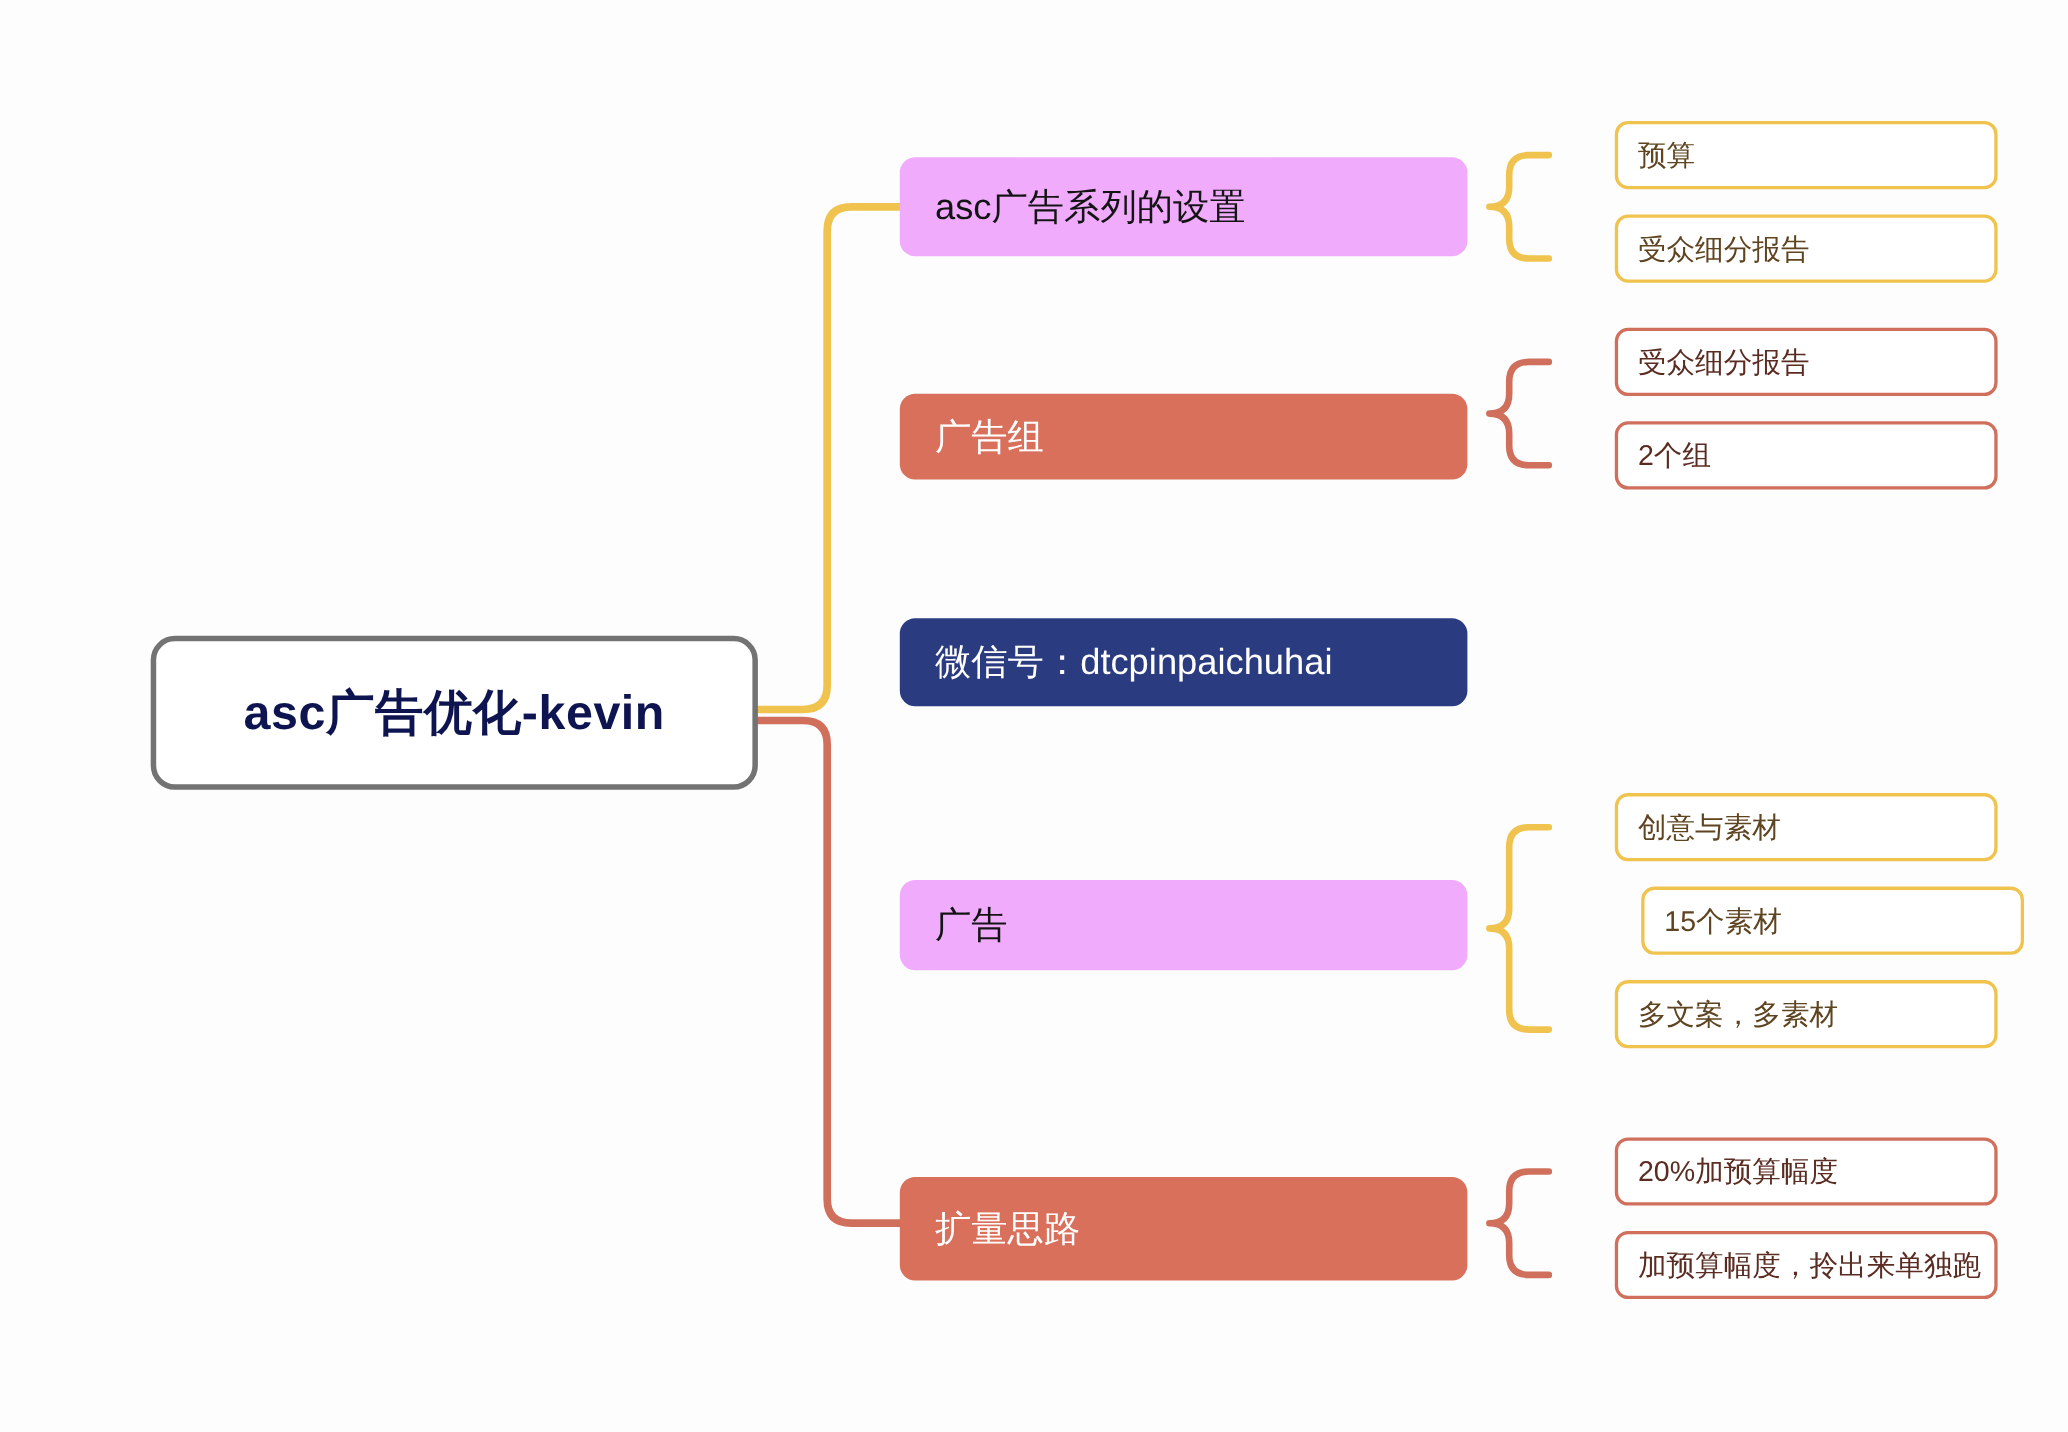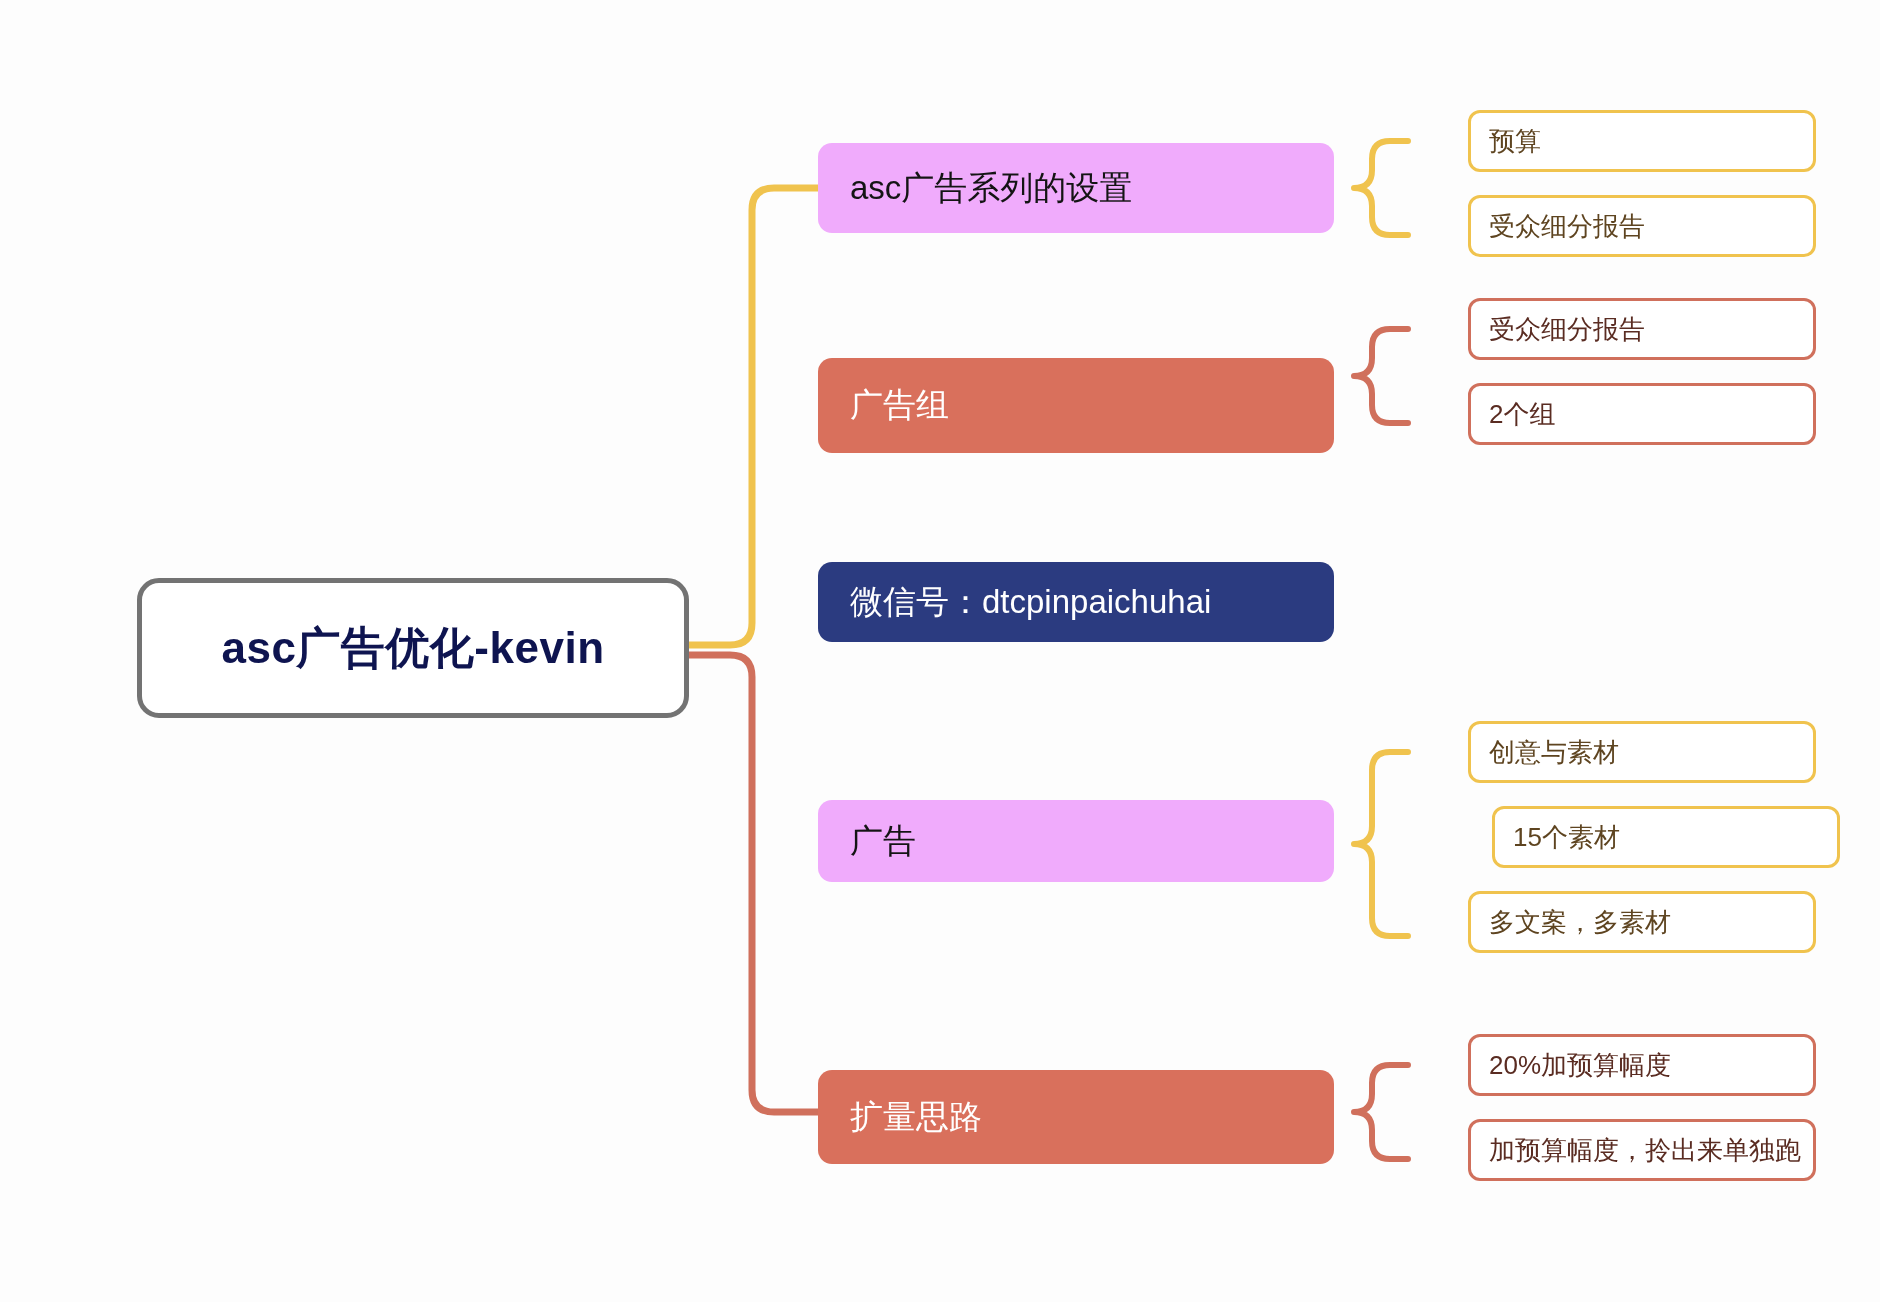--- a/index.html
+++ b/index.html
@@ -119,21 +119,21 @@
   <div class="branch-node branch-yellow" style="top:143px; height:90px;">
     <span class="branch-label">asc广告系列的设置</span>
   </div>
   <div class="leaf-node leaf-yellow" style="top:110px;">
     <span class="leaf-label">预算</span>
   </div>
   <div class="leaf-node leaf-yellow" style="top:195px;">
     <span class="leaf-label">受众细分报告</span>
   </div>
 
-  <div class="branch-node branch-salmon" style="top:358px; height:95px;">
+  <div class="branch-node branch-salmon" style="top:358px; height:78px;">
     <span class="branch-label">广告组</span>
   </div>
   <div class="leaf-node leaf-salmon" style="top:298px;">
     <span class="leaf-label">受众细分报告</span>
   </div>
   <div class="leaf-node leaf-salmon" style="top:383px;">
     <span class="leaf-label">2个组</span>
   </div>
 
   <div class="branch-node branch-navy" style="top:562px; height:80px;text-align:center;">

